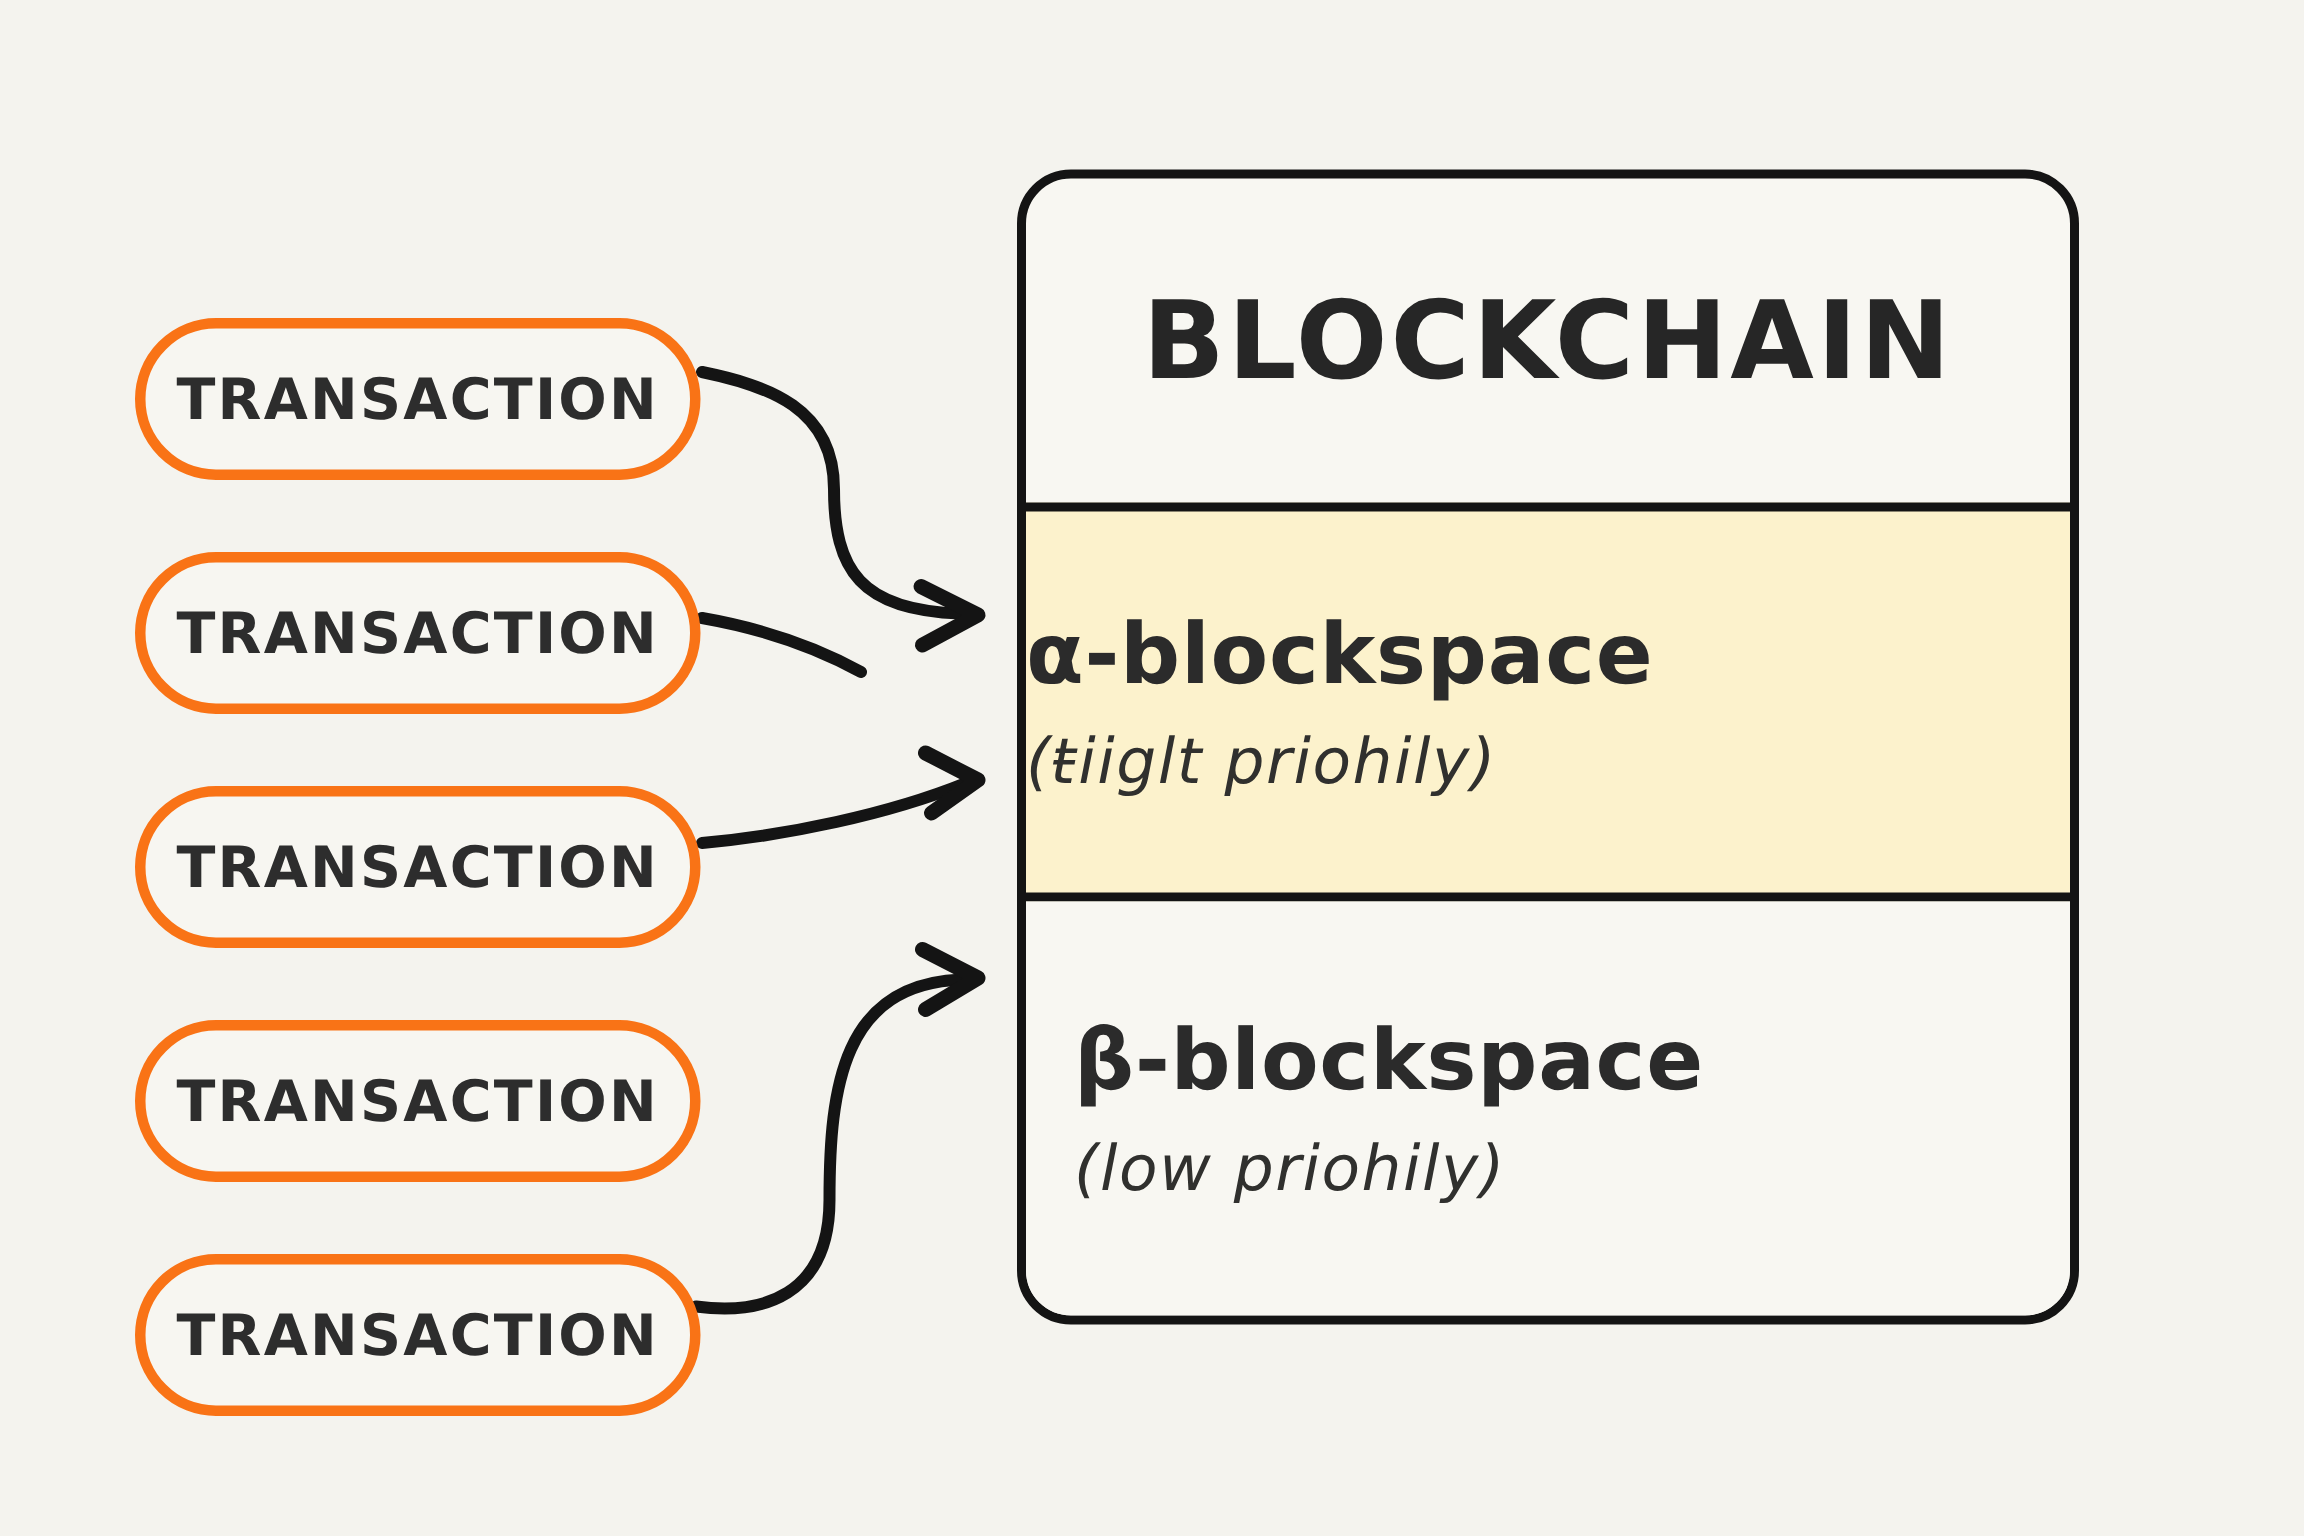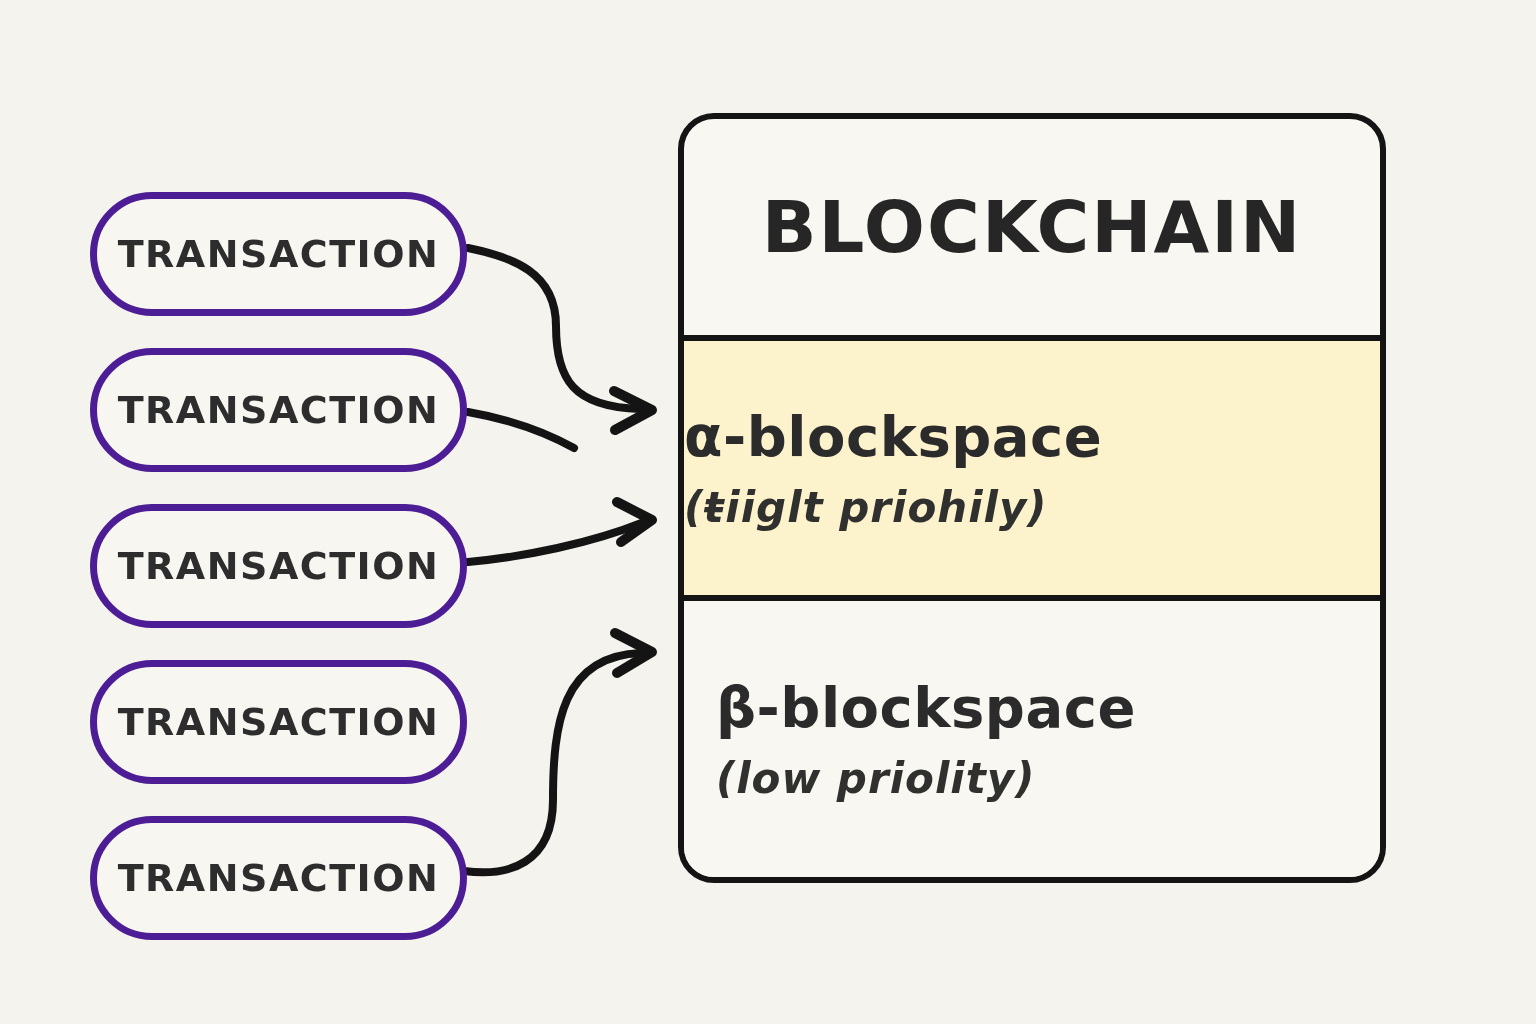--- a/index.html
+++ b/index.html
@@ -5,23 +5,23 @@
   html,body{margin:0;padding:0;}
   body{
     width:1536px;height:1024px;position:relative;overflow:hidden;
     background:#F4F3EE;
     font-family:"DejaVu Sans","Liberation Sans",sans-serif;
   }
   .canvas{position:absolute;inset:0;}
   svg.connectors{position:absolute;inset:0;pointer-events:none;}
 
   .pill{
-    position:absolute;left:90px;width:377px;height:124px;
-    box-sizing:border-box;border:7px solid #4c1d95;border-radius:62px;
-    background:#F7F6F1;display:flex;align-items:center;justify-content:center;
+    position:absolute;left:90px;width:377px;height:108px;
+    box-sizing:border-box;border:7px solid #f97316;border-radius:62px;
+    background:#F7F6F1;display:flex;align-items:center;justify-content:center;margin-top:20px;
   }
   .pill .pill-label{
     font-weight:bold;font-size:38px;letter-spacing:1.5px;color:#2D2D2D;
   }
   .pill.p1{top:192px;}
   .pill.p2{top:348px;}
   .pill.p3{top:504px;}
   .pill.p4{top:660px;}
   .pill.p5{top:816px;}
 
@@ -43,21 +43,21 @@
   .sec-alpha{
     flex:0 0 266px;height:266px;
     border-top:6px solid #141414;border-bottom:6px solid #141414;
     background:#FCF2CC;
   }
   .sec-beta{flex:1;background:#F8F7F2;padding-left:32px;}
   .sec-heading{
     font-size:56px;font-weight:bold;color:#2B2B2B;letter-spacing:0.5px;
   }
   .sec-subheading{
-    font-size:42px;font-weight:bold;font-style:italic;color:#30302E;letter-spacing:1px;
+    font-size:42px;font-weight:normal;font-style:italic;color:#30302E;letter-spacing:1px;
   }
 </style>
 </head>
 <body>
 
 <div class="canvas">
 
   <svg class="connectors" width="1536" height="1024" viewBox="0 0 1536 1024" fill="none" stroke="#141414" stroke-width="8" stroke-linecap="round" stroke-linejoin="round">
     <g>
       <path d="M 468 248 C 512 257, 556 272, 556 326 C 556 380, 574 407, 640 409"></path>
@@ -95,17 +95,17 @@
   <div class="box">
     <div class="box-header">
       <span class="box-title">BLOCKCHAIN</span>
     </div>
     <div class="box-section sec-alpha">
       <div class="sec-heading">α-blockspace</div>
       <div class="sec-subheading">(ŧiiglt priohily)</div>
     </div>
     <div class="box-section sec-beta">
       <div class="sec-heading">β-blockspace</div>
-      <div class="sec-subheading">(low priolity)</div>
+      <div class="sec-subheading">(low priohily)</div>
     </div>
   </div>
 
 </div>
 
 </body></html>

